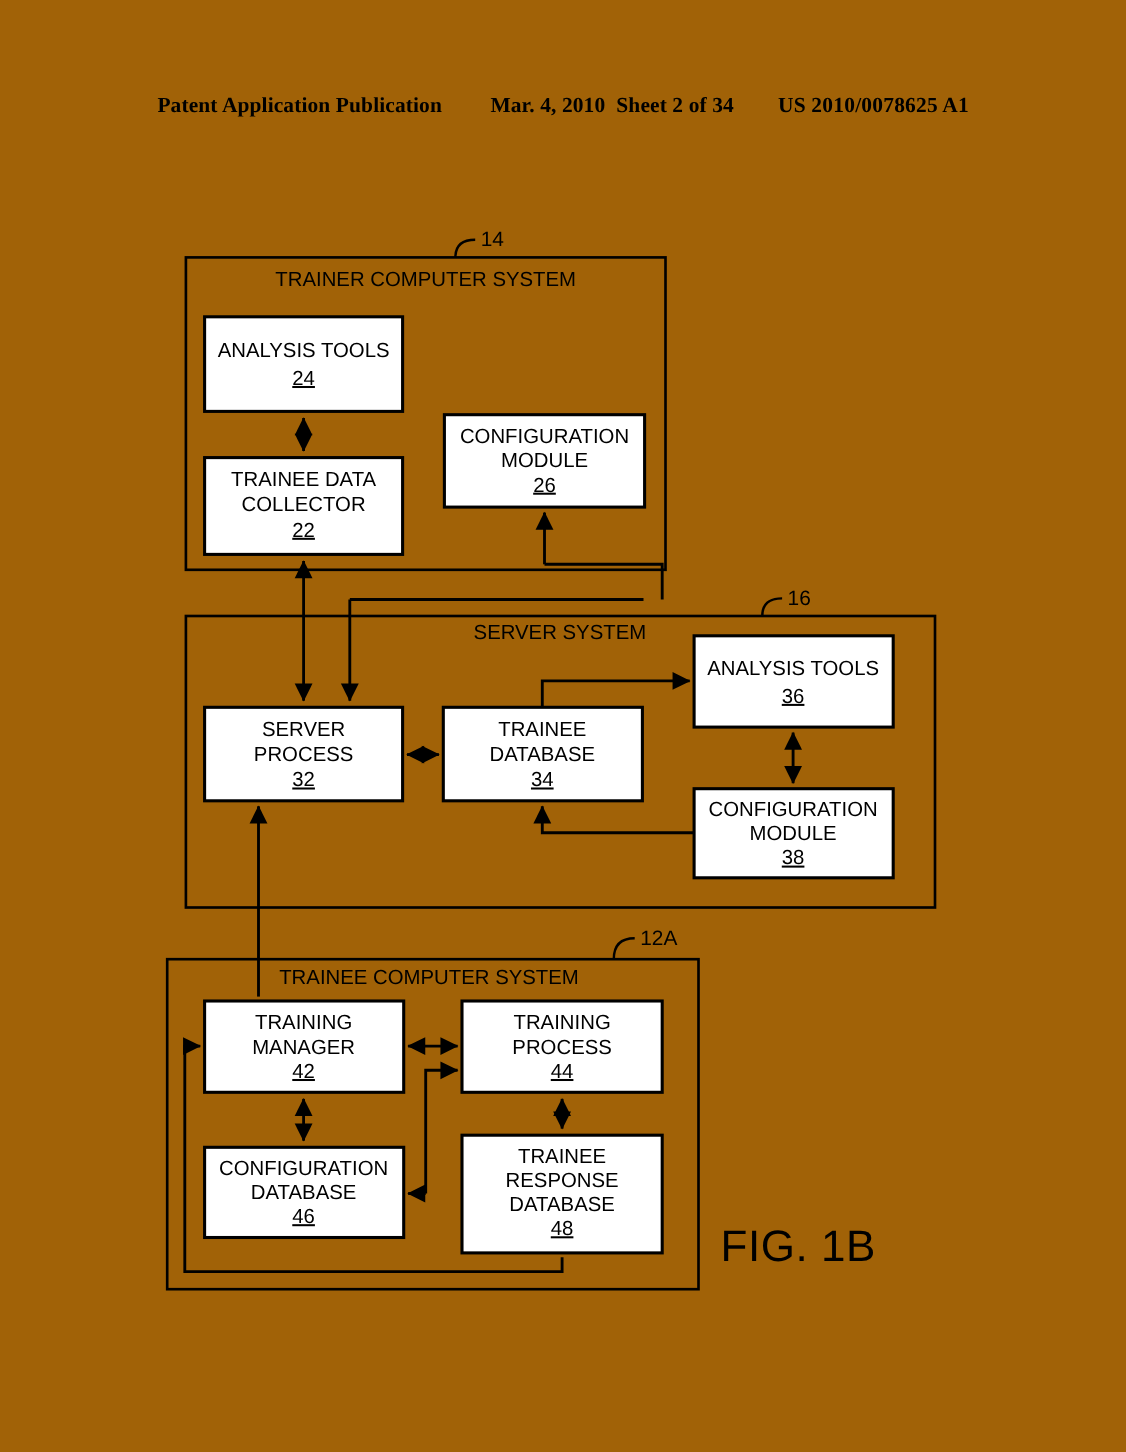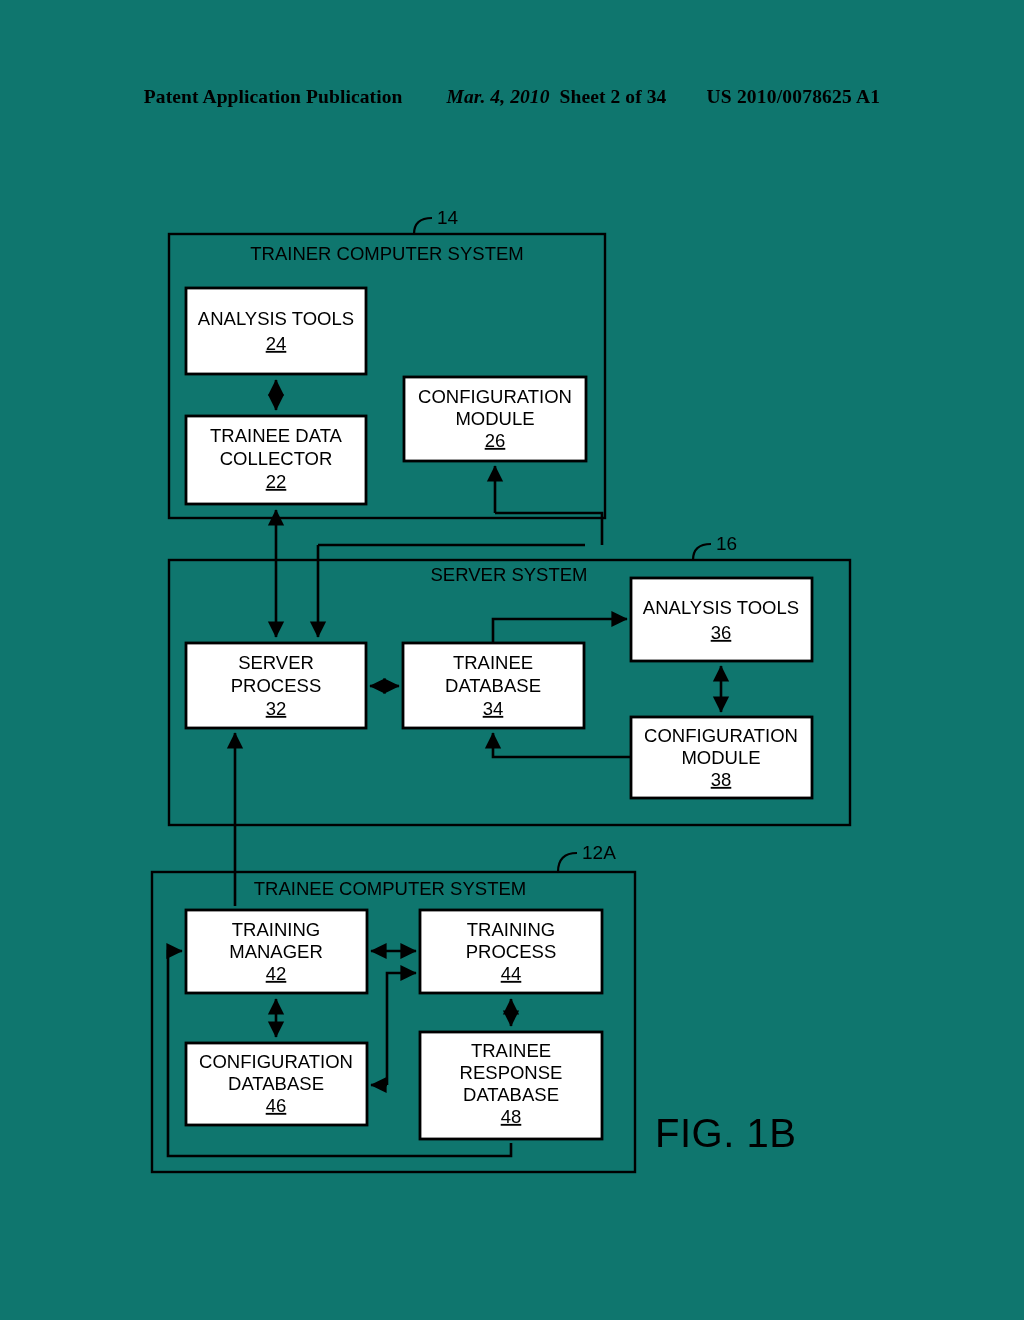--- a/index.html
+++ b/index.html
@@ -11,38 +11,38 @@
     width: 1024px;
     height: 1320px;
     position: relative;
     font-family: "Liberation Sans", sans-serif;
     color: #000000;
     overflow: hidden;
   }
   #page {
     position: absolute;
     inset: 0;
-    background: #0f766e;
+    background: #a16207;
   }
   .pub-header {
     position: absolute;
     top: 86px;
     left: 0;
     width: 1024px;
     display: flex;
     justify-content: center;
     align-items: baseline;
     font-family: "Liberation Serif", serif;
     font-weight: bold;
     font-size: 19.5px;
     letter-spacing: 0.1px;
     white-space: nowrap;
   }
   .pub-header .seg-title { margin-right: 44px; }
-  .pub-header .seg-date { margin-right: 10px; font-style: italic; }
+  .pub-header .seg-date { margin-right: 10px; }
   .pub-header .seg-sheet { margin-right: 40px; text-align: right; }
   .pub-header .seg-num { letter-spacing: 0.2px; }
 
   #figure {
     position: absolute;
     top: 0;
     left: 0;
     width: 1024px;
     height: 1320px;
   }

